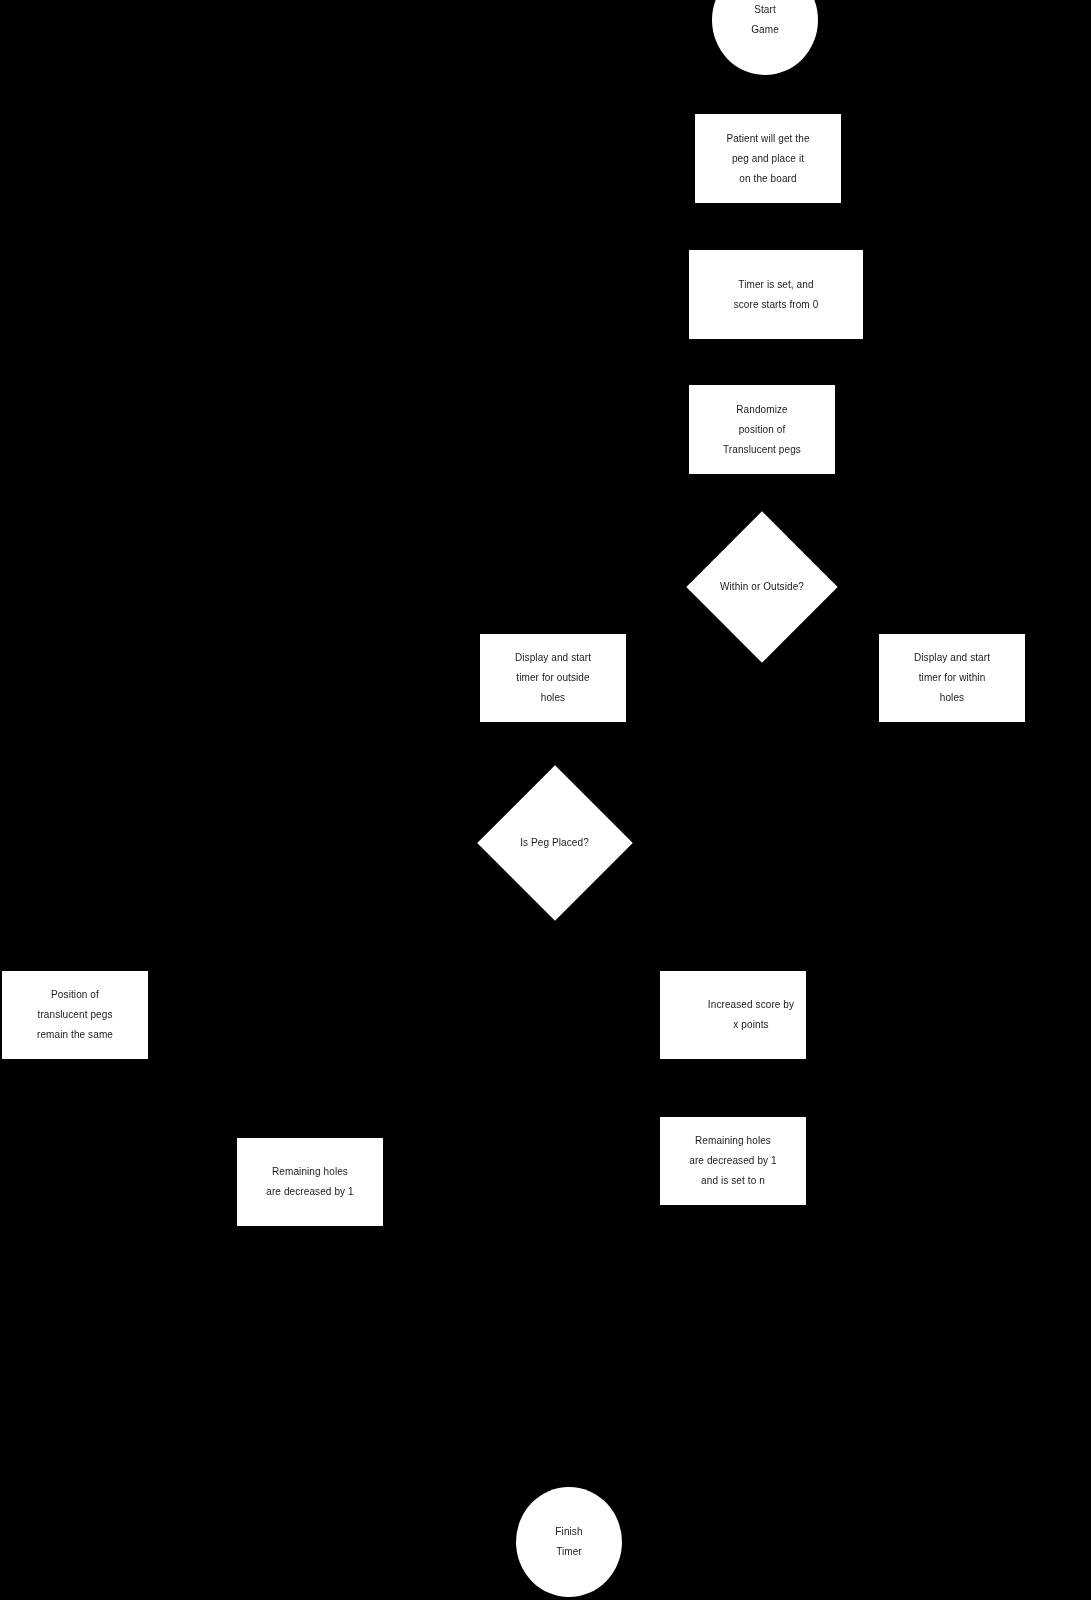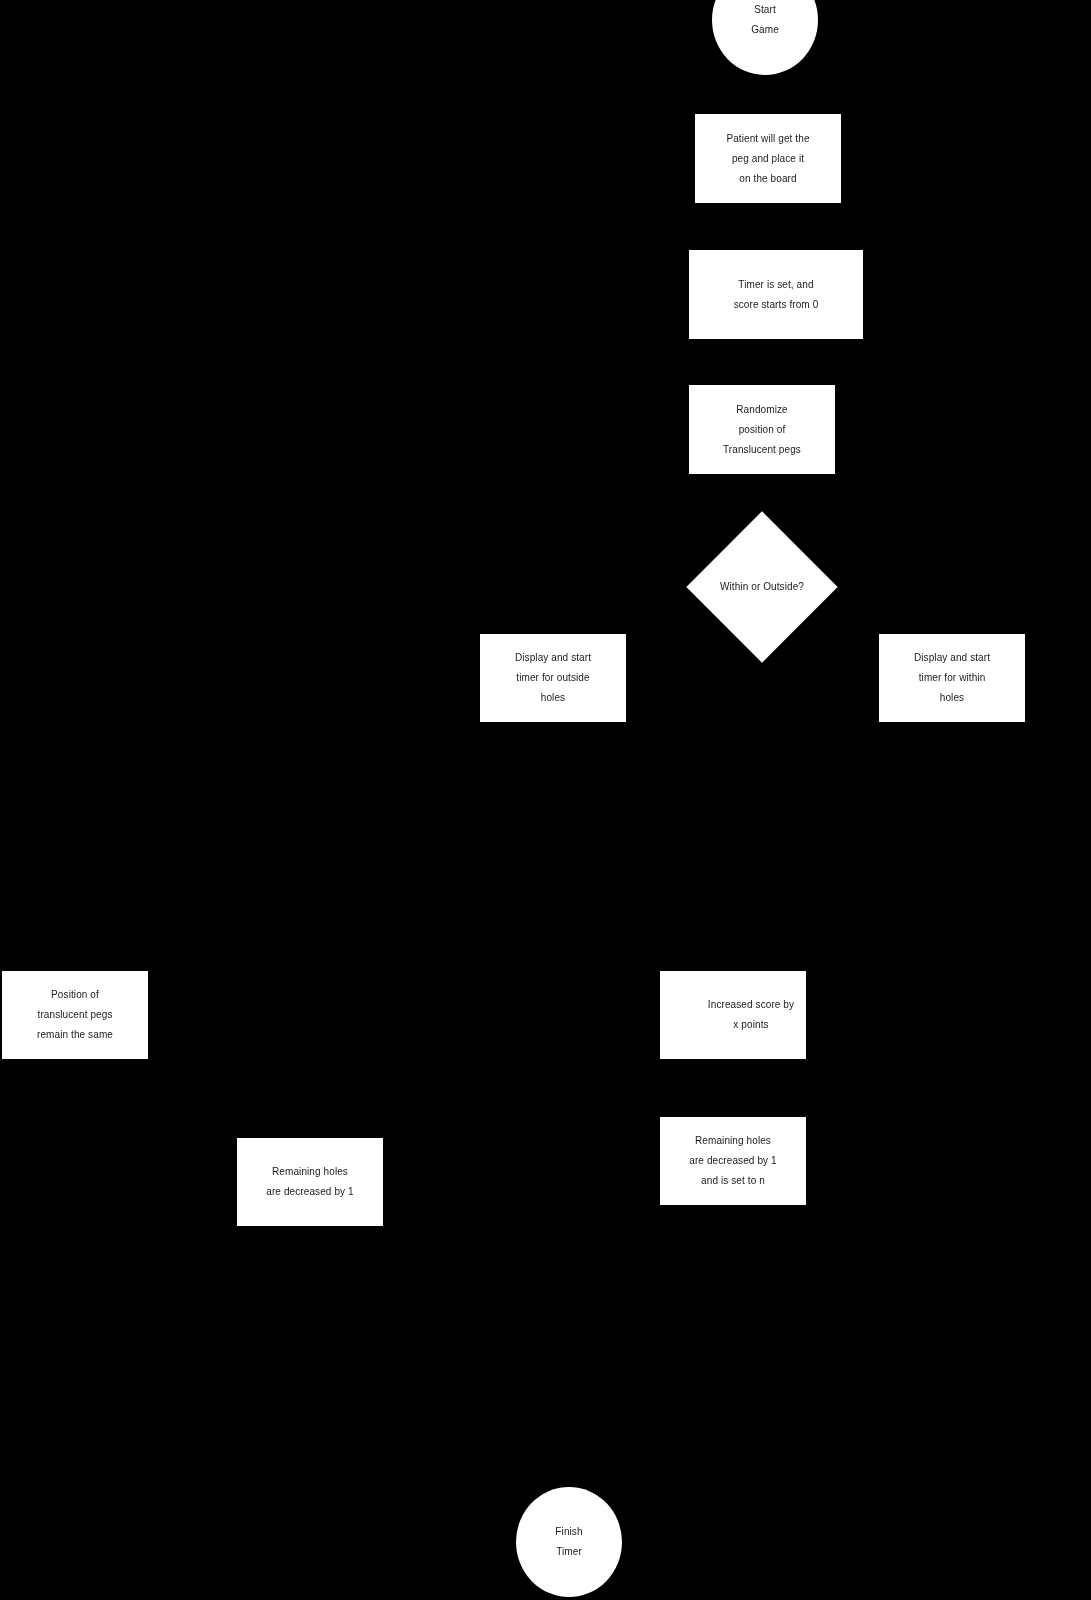--- a/index.html
+++ b/index.html
@@ -108,20 +108,24 @@
 timer for outside
 holes</div>
   </div>
 
   <div class="node process" style="left:879px; top:634px; width:146px; height:88px;">
     <div class="label">Display and start
 timer for within
 holes</div>
   </div>
 
+  <div class="node decision" style="left:477px; top:765px; width:155px; height:155px;">
+    <div class="diamond-shape" style="width:110px; height:110px;"></div>
+    <div class="label">Is Peg Placed?</div>
+  </div>
 
   <div class="node process" style="left:2px; top:971px; width:146px; height:88px;">
     <div class="label">Position of
 translucent pegs
 remain the same</div>
   </div>
 
 
   <div class="node process" style="left:660px; top:971px; width:146px; height:88px;padding-left:36px;">
     <div class="label">Increased score by

